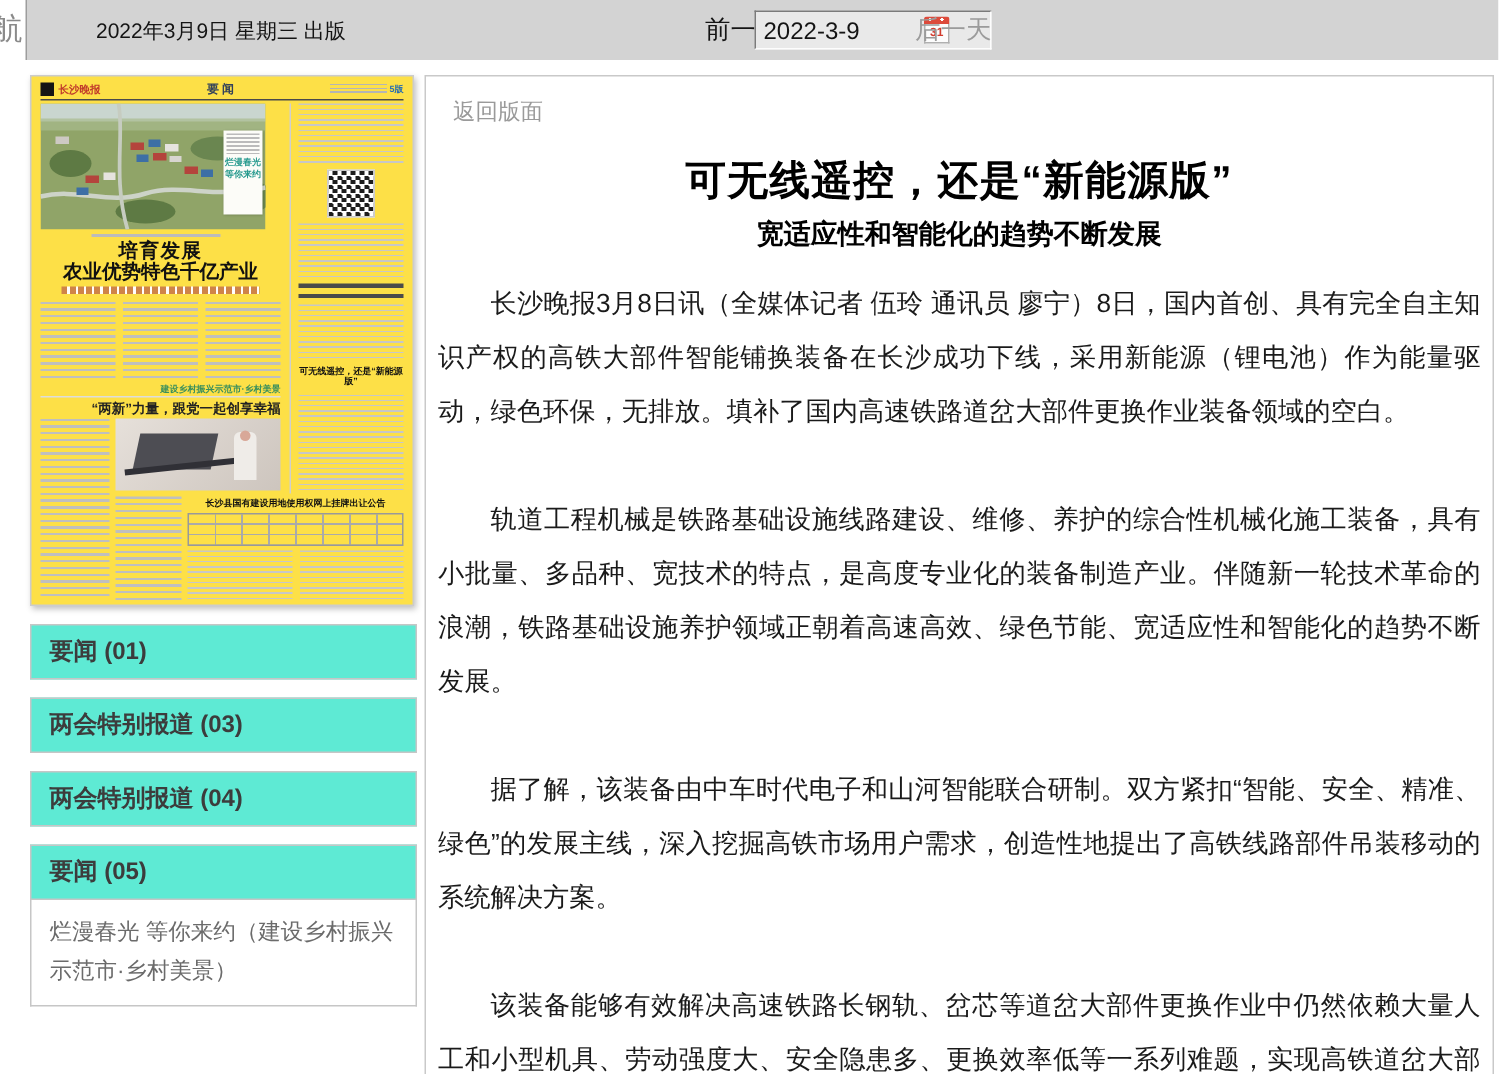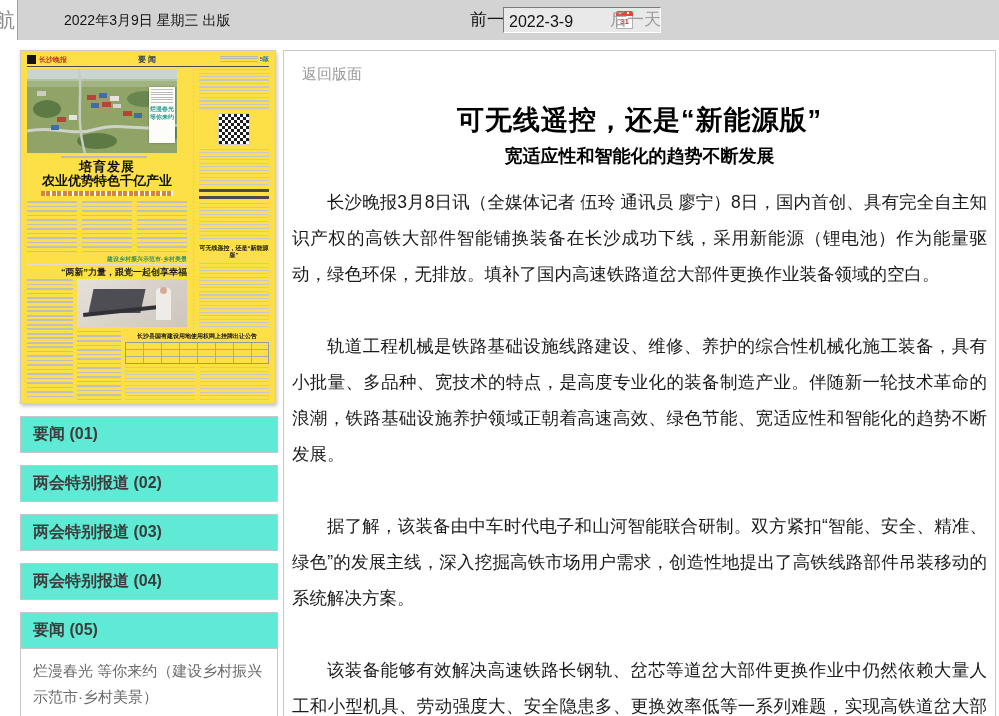--- a/index.html
+++ b/index.html
@@ -193,21 +193,20 @@
       <div class="t-ntitle">长沙县国有建设用地使用权网上挂牌出让公告</div>
       <div class="t-table"></div>
       <div class="t-nbody">
           <i class="tlf"></i>
           <i class="tlf"></i>
         </div>
     </div>
   </div>
 
   <div class="sec">要闻 (01)</div>
-  <div class="sec">两会特别报道 (02)</div>
   <div class="sec">两会特别报道 (03)</div>
   <div class="sec">两会特别报道 (04)</div>
   <div class="sec-group">
     <div class="sec">要闻 (05)</div>
     <div class="article-list">
       <div class="article-item">烂漫春光 等你来约（建设乡村振兴示范市·乡村美景）</div>
 
     </div>
   </div>
 </aside>

